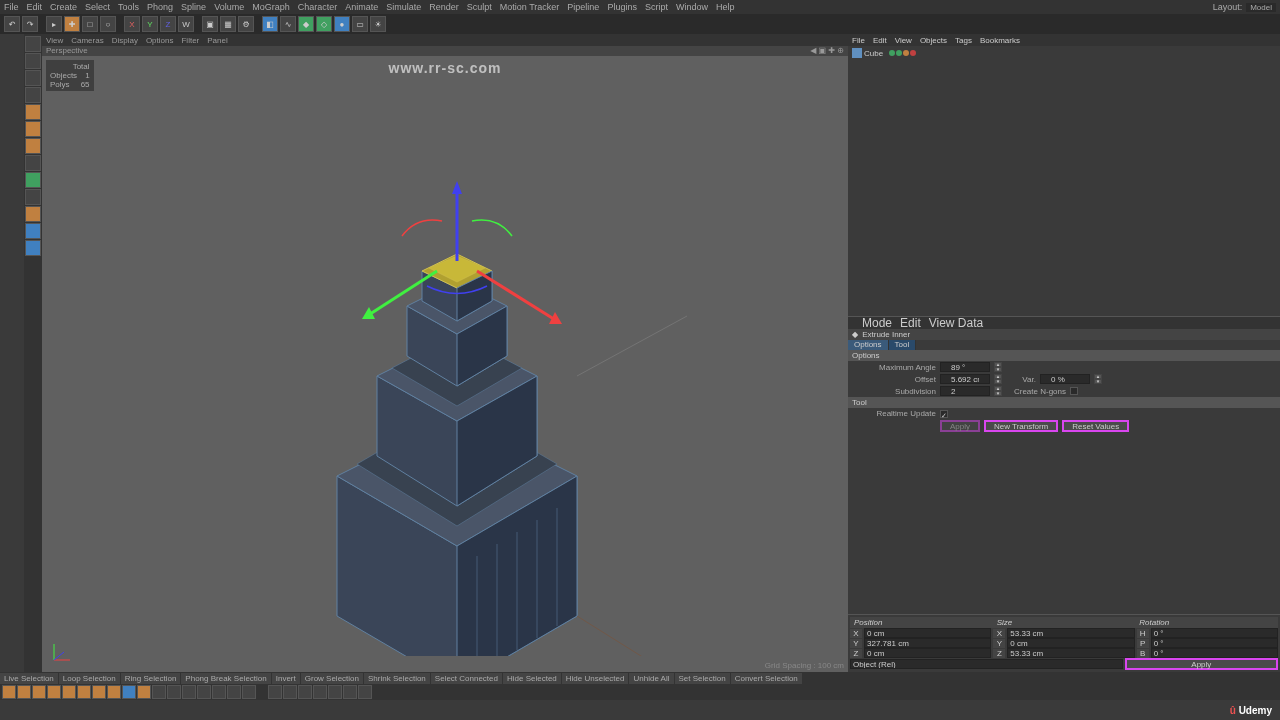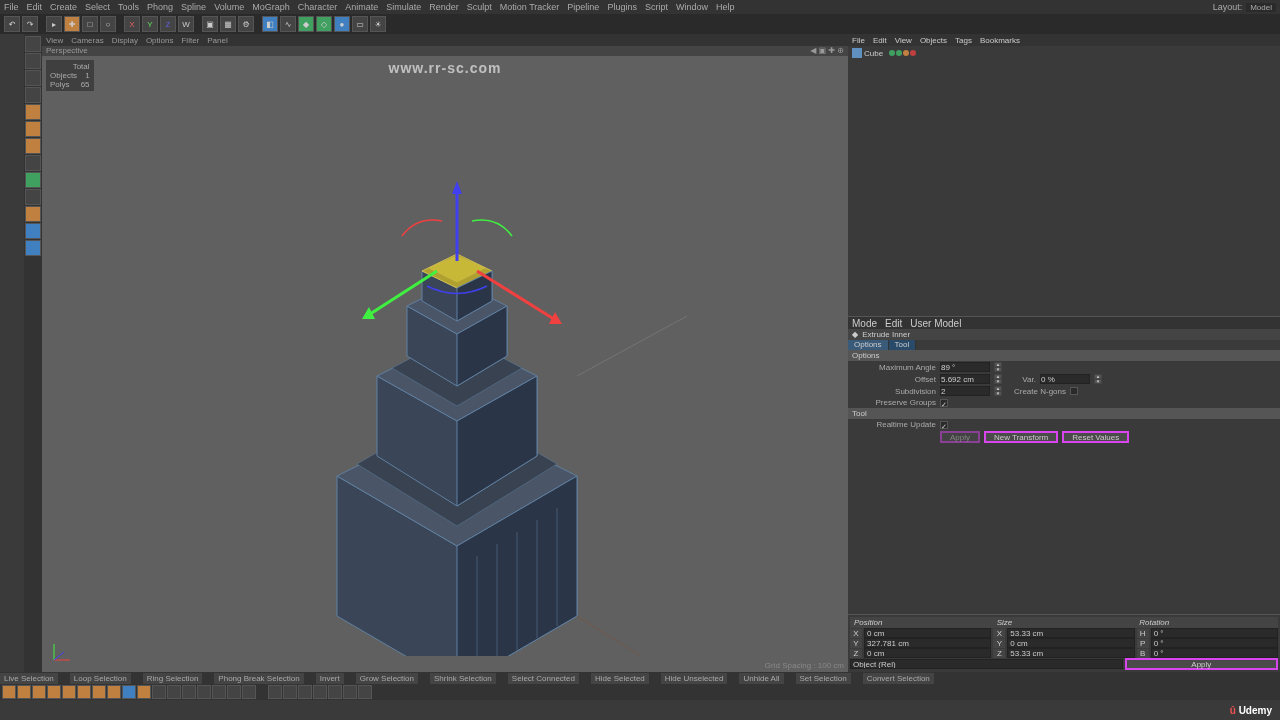--- a/index.html
+++ b/index.html
@@ -30,42 +30,42 @@
 .rp-menu { background: #333; height: 12px; display: flex; align-items: center; padding: 0 4px; gap: 8px; font-size: 8px; }
 .rp-tree { height: 270px; background: #3a3a3a; padding: 2px 4px; font-size: 8px; }
 .tree-item { display: flex; align-items: center; gap: 2px; }
 .tree-icon { width: 10px; height: 10px; background: #6090c0; }
 .tree-dots { display: flex; gap: 1px; margin-left: 4px; }
 .dot { width: 6px; height: 6px; border-radius: 50%; }
 .dot.g { background: #40a060; }
 .dot.o { background: #c08040; }
 .dot.r { background: #c04040; }
 .attr-panel { flex: 1; background: #3a3a3a; border-top: 1px solid #555; }
-.attr-menu { background: #333; height: 12px; display: flex; align-items: center; padding: 0 4px; gap: 8px; font-size: 10px; }
+.attr-menu { background: #333; height: 12px; display: flex; align-items: center; padding: 0 14px; gap: 8px; font-size: 12px; }
 .attr-title { background: #444; padding: 1px 4px; font-size: 8px; display: flex; align-items: center; gap: 4px; }
 .attr-tabs { display: flex; height: 10px; }
 .attr-tab { background: #2a4a6a; padding: 0 6px; font-size: 8px; color: #ccc; border-right: 1px solid #333; }
 .attr-tab.active { background: #3a5a7a; }
 .attr-section { background: #555; padding: 1px 4px; font-size: 8px; color: #ccc; }
 .attr-row { display: flex; align-items: center; padding: 1px 8px; font-size: 8px; gap: 4px; }
 .attr-label { width: 80px; text-align: right; color: #aaa; }
-.attr-input { background: #2a2a2a; border: 1px solid #222; color: #ccc; width: 50px; height: 10px; font-size: 8px; padding: 0 0; }
+.attr-input { background: #2a2a2a; border: 1px solid #222; color: #ccc; width: 50px; height: 10px; font-size: 8px; padding: 0 10px; }
 .attr-spin { display: flex; flex-direction: column; width: 8px; }
 .attr-spin div { height: 5px; background: #555; border: 1px solid #444; font-size: 5px; line-height: 3px; text-align: center; }
 .attr-check { width: 8px; height: 8px; background: #2a2a2a; border: 1px solid #555; }
 .attr-check.on::after { content: "✓"; color: #ccc; font-size: 7px; }
 .attr-btn { background: #4a4a4a; border: 2px solid #d946ef; padding: 0 8px; font-size: 8px; color: #ccc; height: 12px; }
 .coords-panel { background: #3a3a3a; border-top: 1px solid #555; padding: 2px; }
 .coords-header { display: flex; font-size: 8px; }
 .coords-header span { flex: 1; padding: 1px 4px; background: #444; font-style: italic; }
 .coords-row { display: flex; align-items: center; font-size: 8px; gap: 2px; }
 .coords-row .axis { width: 12px; background: #444; text-align: center; }
 .coords-row input { flex: 1; background: #2a2a2a; border: 1px solid #222; color: #ccc; height: 10px; font-size: 8px; padding: 0 2px; }
 .bottom-bar { background: #333; }
-.sel-bar { display: flex; height: 12px; align-items: center; gap: 12px; }
+.sel-bar { display: flex; height: 12px; align-items: center; gap: 1px; }
 .sel-btn { background: #444; padding: 0 4px; font-size: 8px; color: #aaa; height: 11px; display: flex; align-items: center; }
 .tool-row { display: flex; height: 16px; align-items: center; gap: 1px; padding: 0 2px; }
 .tr-btn { width: 14px; height: 14px; background: #444; border: 1px solid #555; }
 .tr-btn.orange { background: #c08040; }
 .tr-btn.blue { background: #4080c0; }
 .status { height: 12px; padding: 0 4px; font-size: 8px; color: #888; display: flex; align-items: center; }
 .layout-val { background: #2a2a2a; padding: 0 4px; font-size: 8px; }
 .watermark { position: absolute; top: 4px; left: 50%; transform: translateX(-50%); font-size: 14px; font-weight: bold; color: rgba(255,255,255,0.6); letter-spacing: 1px; }
 .brand { position: absolute; bottom: 4px; right: 8px; font-size: 10px; color: #fff; font-weight: bold; }
 svg { display: block; }
@@ -248,21 +248,21 @@
           <div class="dot o"></div>
           <div class="dot r"></div>
         </div>
       </div>
     </div>
 
     <div class="attr-panel">
       <div class="attr-menu">
         <span>Mode</span>
         <span>Edit</span>
-        <span>User Model</span>
+        <span>View Data</span>
       </div>
       <div class="attr-title">
         <span>◆</span>
         <span>Extrude Inner</span>
       </div>
       <div class="attr-tabs">
         <div class="attr-tab active">Options</div>
         <div class="attr-tab">Tool</div>
       </div>
       <div class="attr-section">Options</div>
@@ -290,24 +290,20 @@
       </div>
       <div class="attr-row">
         <span class="attr-label">Subdivision</span>
         <input class="attr-input" value="2" style="">
         <div class="attr-spin">
             <div>▴</div>
             <div>▾</div>
           </div>
         <span class="attr-label" style="width:60px">Create N-gons</span>
         <div class="attr-check"></div>
-      </div>
-      <div class="attr-row">
-        <span class="attr-label">Preserve Groups</span>
-        <div class="attr-check on"></div>
       </div>
       <div class="attr-section">Tool</div>
       <div class="attr-row">
         <span class="attr-label">Realtime Update</span>
         <div class="attr-check on"></div>
       </div>
       <div class="attr-row">
         <span class="attr-label"></span>
         <button class="attr-btn" style="opacity:0.5">Apply</button>
         <button class="attr-btn">New Transform</button>

